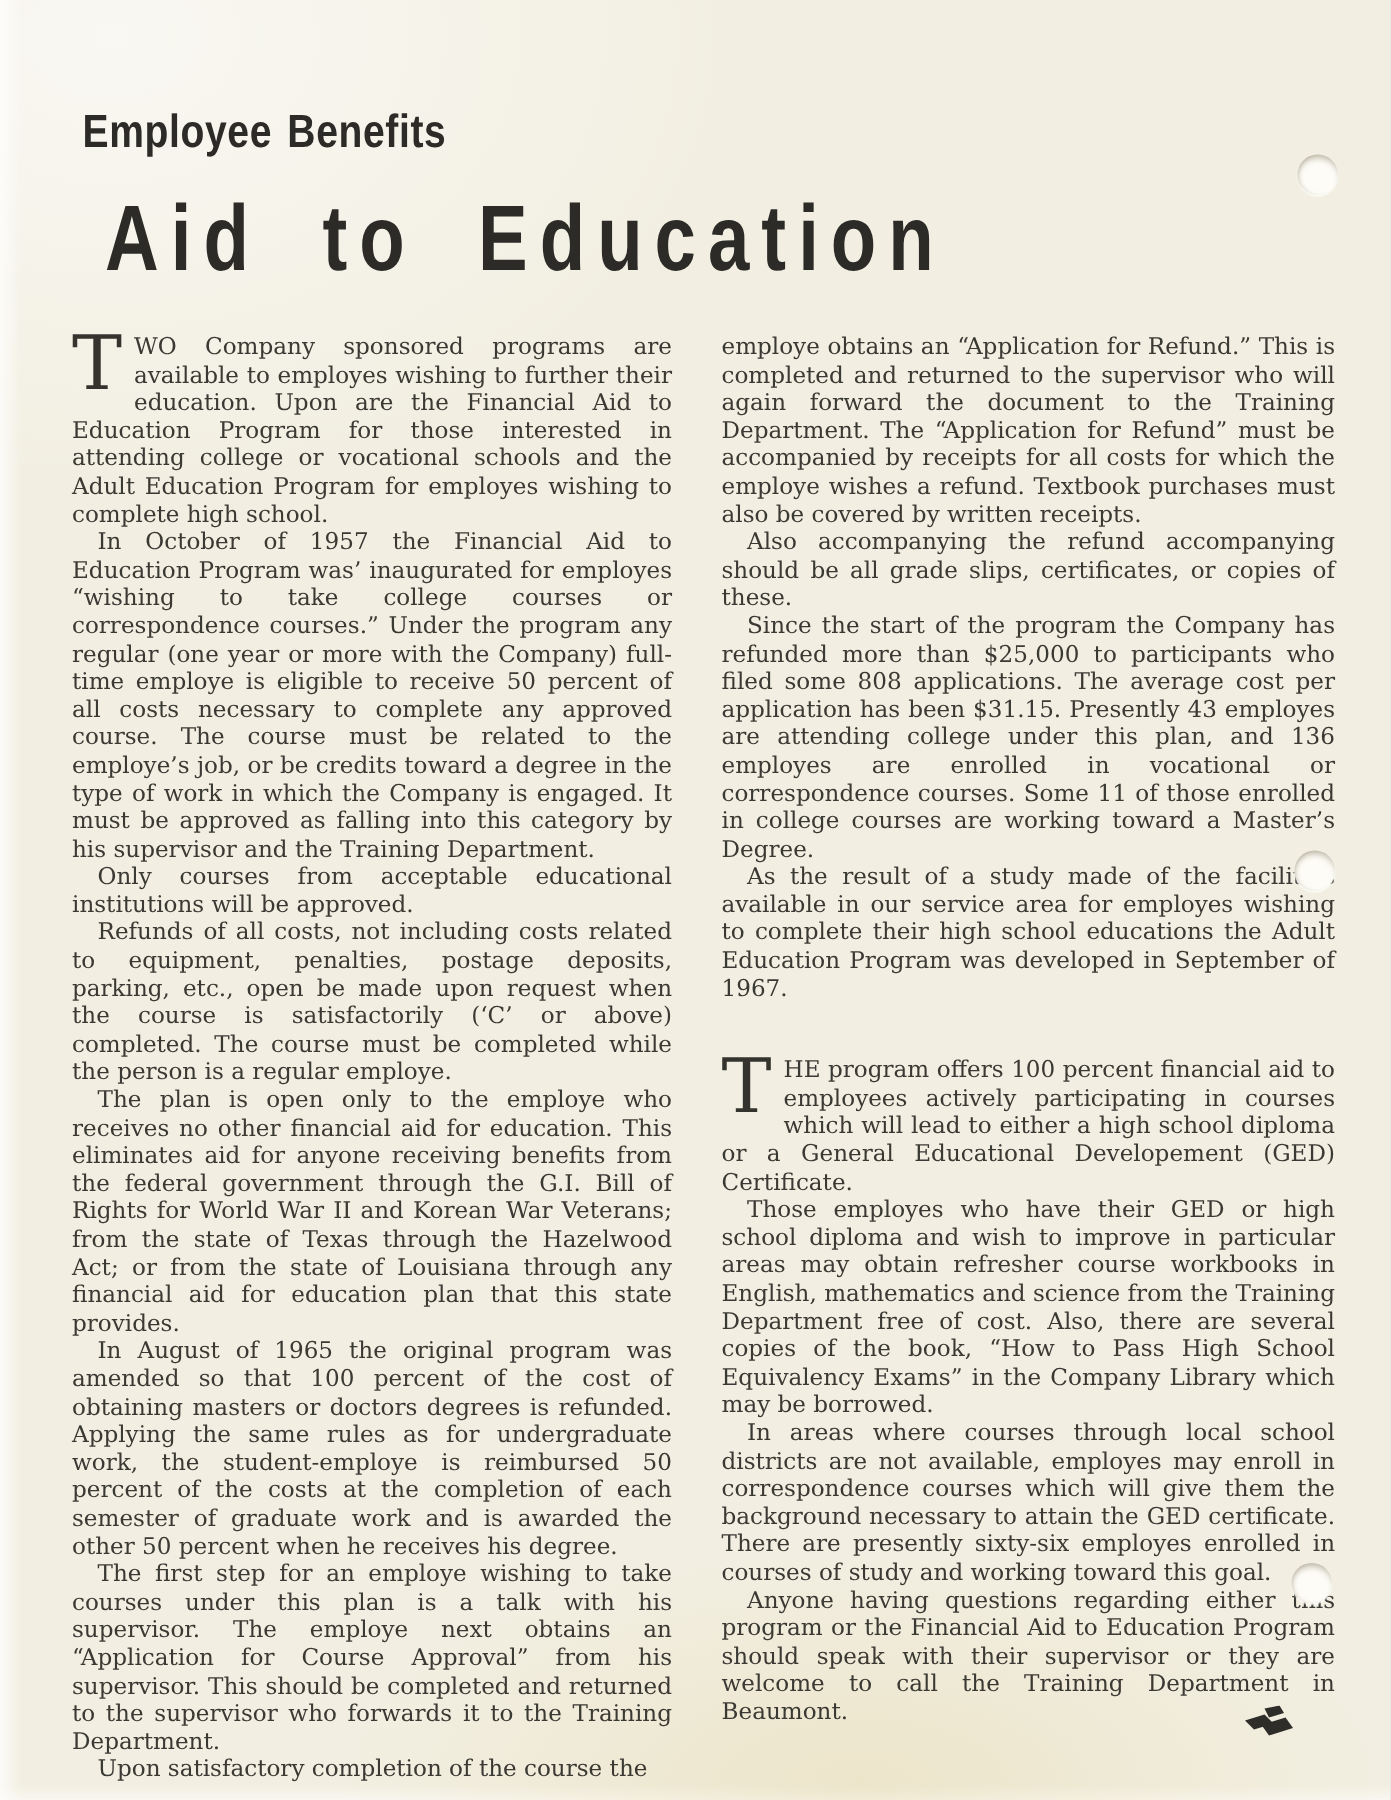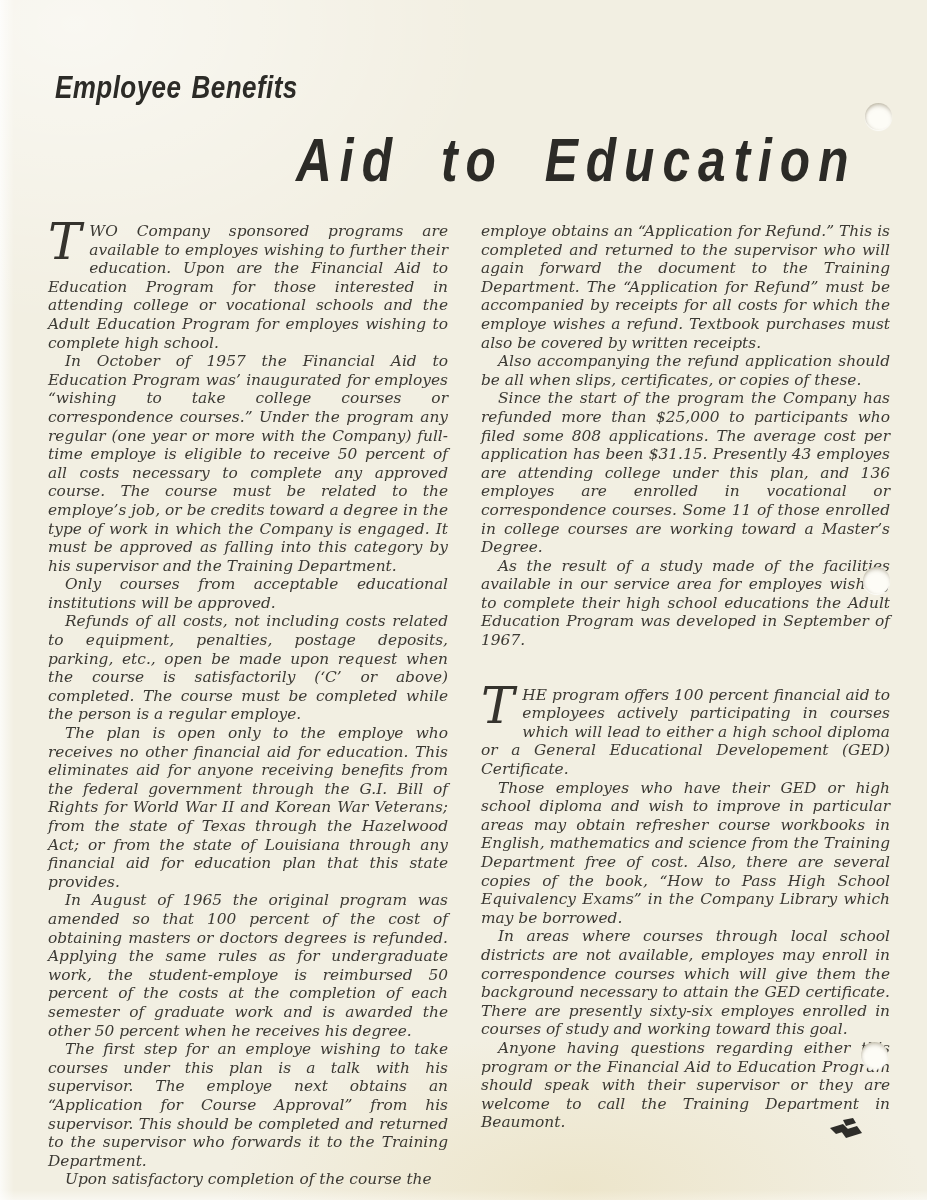--- a/index.html
+++ b/index.html
@@ -9,38 +9,37 @@
     margin:0 auto;
     overflow:hidden;
     background:
       radial-gradient(ellipse 500px 220px at 62% 99%, rgba(224,206,148,0.30), rgba(224,206,148,0) 70%),
       radial-gradient(ellipse 700px 500px at 8% 2%, rgba(255,255,255,0.55), rgba(255,255,255,0) 60%),
       linear-gradient(90deg, rgba(255,255,255,0.75) 0px, rgba(255,255,255,0) 14px),
       linear-gradient(0deg, rgba(255,255,255,0.5) 0px, rgba(255,255,255,0) 10px),
       #f2efe2;
     font-family:"DejaVu Serif", serif;
     color:#3b3933;
-    font-style:italic;
   }
 
   
   .kicker-wrap{position:absolute;top:70px;left:55px;}
   .kicker{
     display:inline-block;
     font-family:"Liberation Sans", sans-serif;
     font-weight:bold;
     font-size:31px;
     letter-spacing:0.5px;
     word-spacing:3px;
     color:#2c2b27;
     transform:scaleX(0.84);
     transform-origin:left center;
     white-space:nowrap;
   }
-  .title-wrap{position:absolute;top:124px;left:0;width:927px;display:flex;justify-content:flex-end;}
+  .title-wrap{position:absolute;top:124px;left:0;width:927px;display:flex;justify-content:flex-start;}
   .title{
     display:inline-block;
     font-family:"Liberation Sans", sans-serif;
     font-weight:bold;
     font-size:62px;
     letter-spacing:10px;
     word-spacing:24px;
     color:#2c2b27;
     transform:scaleX(0.80);
     transform-origin:center;
@@ -109,21 +108,21 @@
       <p>Only courses from acceptable educational institutions will be approved.</p>
       <p>Refunds of all costs, not including costs related to equipment, penalties, postage deposits, parking, etc., open be made upon request when the course is satisfactorily (‘C’ or above) completed. The course must be completed while the person is a regular employe.</p>
       <p>The plan is open only to the employe who receives no other financial aid for education. This eliminates aid for anyone receiving benefits from the federal government through the G.I. Bill of Rights for World War II and Korean War Veterans; from the state of Texas through the Hazelwood Act; or from the state of Louisiana through any financial aid for education plan that this state provides.</p>
       <p>In August of 1965 the original program was amended so that 100 percent of the cost of obtaining masters or doctors degrees is refunded. Applying the same rules as for undergraduate work, the student-employe is reimbursed 50 percent of the costs at the completion of each semester of graduate work and is awarded the other 50 percent when he receives his degree.</p>
       <p>The first step for an employe wishing to take courses under this plan is a talk with his supervisor. The employe next obtains an “Application for Course Approval” from his supervisor. This should be completed and returned to the supervisor who forwards it to the Training Department.</p>
       <p>Upon satisfactory completion of the course the</p>
     </div>
 
     <div class="col col-right">
       <p class="noindent">employe obtains an “Application for Refund.” This is completed and returned to the supervisor who will again forward the document to the Training Department.  The “Application for Refund” must be accompanied by receipts for all costs for which the employe wishes a refund.  Textbook purchases must also be covered by written receipts.</p>
-      <p>Also accompanying the refund application should be all when slips, certificates, or copies of these.</p>
+      <p>Also accompanying the refund accompanying should be all grade slips, certificates, or copies of these.</p>
       <p>Since the start of the program the Company has refunded more than $25,000 to participants who filed some 808 applications. The average cost per application has been $31.15. Presently 43 employes are attending college under this plan, and 136 employes are enrolled in vocational or correspondence courses.  Some 11 of those enrolled in college courses are working toward a Master’s Degree.</p>
       <p>As the result of a study made of the facilities available in our service area for employes wishing to complete their high school educations the Adult Education Program was developed in September of 1967.</p>
       <p class="noindent section2"><span class="dropcap">T</span><span>HE program offers 100 percent financial aid to employees actively participating in courses which will lead to either a high school diploma or a General Educational Developement (GED) Certificate.</span></p>
       <p>Those employes who have their GED or high school diploma and wish to improve in particular areas may obtain refresher course workbooks in English, mathematics and science from the Training Department free of cost. Also, there are several copies of the book, “How to Pass High School Equivalency Exams” in the Company Library which may be borrowed.</p>
       <p>In areas where courses through local school districts are not available, employes may enroll in correspondence courses which will give them the background necessary to attain the GED certificate. There are presently sixty-six employes enrolled in courses of study and working toward this goal.</p>
       <p class="endmark-holder"><span>Anyone having questions regarding either this program or the Financial Aid to Education Program should speak with their supervisor or they are welcome to call the Training Department in Beaumont.</span><span class="endmark">
             <svg width="34" height="22" viewBox="0 0 34 22" xmlns="http://www.w3.org/2000/svg">
               <path d="M1,10 L14,6 L20,12 L7,16 Z" fill="#2e2d29"></path>
               <path d="M12,13 L28,8 L33,15 L17,20 Z" fill="#2e2d29"></path>
               <path d="M14,2 L24,0 L27,5 L17,8 Z" fill="#2e2d29"></path>

